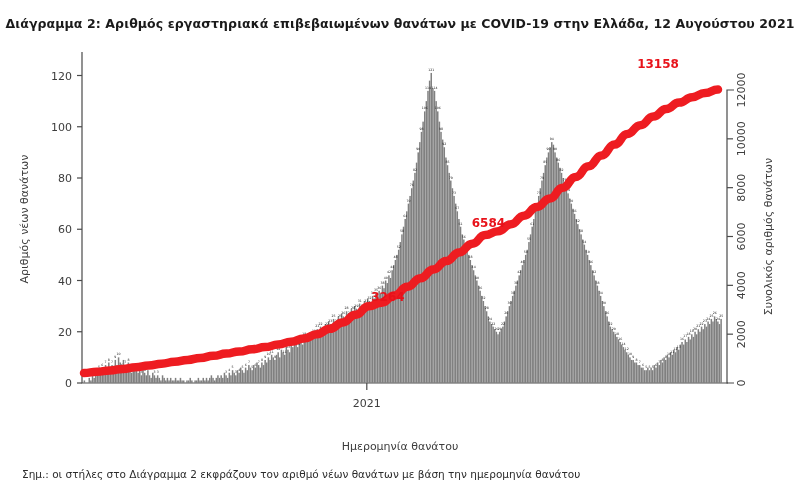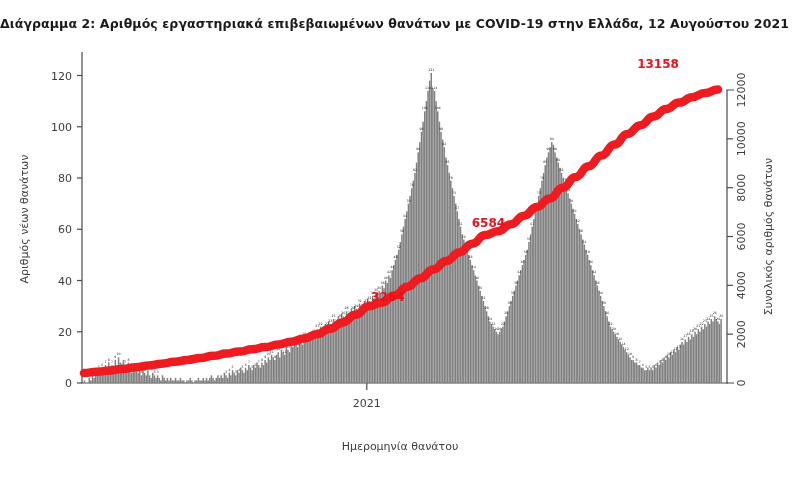--- a/index.html
+++ b/index.html
@@ -3,21 +3,21 @@
 <meta charset="utf-8">
 <style>
   html,body{margin:0;padding:0;}
   body{
     width:800px;height:498px;background:#ffffff;
     font-family:"DejaVu Sans", sans-serif;
     overflow:hidden;position:relative;
   }
   #chart-root{position:absolute;left:0;top:0;width:800px;height:498px;}
   #chart-title{
-    position:absolute;left:0;top:16px;width:800px;text-align:left;
+    position:absolute;left:0;top:16px;width:800px;text-align:center;
     font-size:12.5px;font-weight:bold;color:#1a1a1a;letter-spacing:0.1px;
   }
   #plot-svg{position:absolute;left:0;top:0;}
   .axis-title{font-size:11px;fill:#3d3d3d;}
   .tick-label{font-size:11px;fill:#3d3d3d;}
   #x-axis-title{
     position:absolute;top:432px;left:0;width:800px;text-align:center;
     font-size:11px;color:#3d3d3d;margin-top:8px;
   }
   #footnote{
@@ -634,14 +634,15 @@
         </g>
         <path d="M 84.0 373.0 C 90.5 373.0, 90.5 371.7, 96.9 371.7 C 103.4 371.7, 103.4 370.4, 109.9 370.4 C 116.3 370.4, 116.3 368.9, 122.8 368.9 C 129.3 368.9, 129.3 367.2, 135.8 367.2 C 142.2 367.2, 142.2 365.5, 148.7 365.5 C 155.2 365.5, 155.2 363.7, 161.6 363.7 C 168.1 363.7, 168.1 361.8, 174.6 361.8 C 181.0 361.8, 181.0 359.9, 187.5 359.9 C 194.0 359.9, 194.0 357.9, 200.4 357.9 C 206.9 357.9, 206.9 355.8, 213.4 355.8 C 219.9 355.8, 219.9 353.6, 226.3 353.6 C 232.8 353.6, 232.8 351.5, 239.3 351.5 C 245.7 351.5, 245.7 349.3, 252.2 349.3 C 258.7 349.3, 258.7 347.1, 265.1 347.1 C 271.6 347.1, 271.6 344.6, 278.1 344.6 C 284.6 344.6, 284.6 341.8, 291.0 341.8 C 297.5 341.8, 297.5 338.5, 304.0 338.5 C 310.4 338.5, 310.4 334.2, 316.9 334.2 C 323.4 334.2, 323.4 328.8, 329.8 328.8 C 336.3 328.8, 336.3 322.4, 342.8 322.4 C 349.2 322.4, 349.2 314.8, 355.7 314.8 C 362.2 314.8, 362.2 306.2, 368.7 306.2 C 375.1 306.2, 375.1 302.8, 381.6 302.8 C 388.1 302.8, 388.1 295.4, 394.5 295.4 C 401.0 295.4, 401.0 286.8, 407.5 286.8 C 413.9 286.8, 413.9 278.2, 420.4 278.2 C 426.9 278.2, 426.9 269.6, 433.3 269.6 C 439.8 269.6, 439.8 261.0, 446.3 261.0 C 452.8 261.0, 452.8 252.4, 459.2 252.4 C 465.7 252.4, 465.7 243.7, 472.2 243.7 C 478.6 243.7, 478.6 235.1, 485.1 235.1 C 491.6 235.1, 491.6 231.2, 498.0 231.2 C 504.5 231.2, 504.5 224.3, 511.0 224.3 C 517.4 224.3, 517.4 215.7, 523.9 215.7 C 530.4 215.7, 530.4 207.1, 536.9 207.1 C 543.3 207.1, 543.3 198.5, 549.8 198.5 C 556.3 198.5, 556.3 187.7, 562.7 187.7 C 569.2 187.7, 569.2 176.9, 575.7 176.9 C 582.1 176.9, 582.1 166.2, 588.6 166.2 C 595.1 166.2, 595.1 155.4, 601.6 155.4 C 608.0 155.4, 608.0 144.6, 614.5 144.6 C 621.0 144.6, 621.0 133.9, 627.4 133.9 C 633.9 133.9, 633.9 125.2, 640.4 125.2 C 646.8 125.2, 646.8 116.6, 653.3 116.6 C 659.8 116.6, 659.8 109.1, 666.2 109.1 C 672.7 109.1, 672.7 102.6, 679.2 102.6 C 685.7 102.6, 685.7 97.2, 692.1 97.2 C 698.6 97.2, 698.6 92.9, 705.1 92.9 C 711.5 92.9, 711.5 89.5, 718.0 89.5" fill="none" stroke="#ee1c21" stroke-width="8.5" stroke-linecap="round" stroke-linejoin="round"></path>
         <text x="387.9" y="301.0" text-anchor="middle" class="anno">3264</text>
         <text x="488.4" y="227.2" text-anchor="middle" class="anno">6584</text>
         <text x="658.0" y="68.1" text-anchor="middle" class="anno">13158</text>
       </g>
   </svg>
 
   <div id="x-axis-title">Ημερομηνία θανάτου</div>
 
+  <div id="footnote">Σημ.: οι στήλες στο Διάγραμμα 2 εκφράζουν τον αριθμό νέων θανάτων με βάση την ημερομηνία θανάτου</div>
 
 </div>
 
 </body></html>

